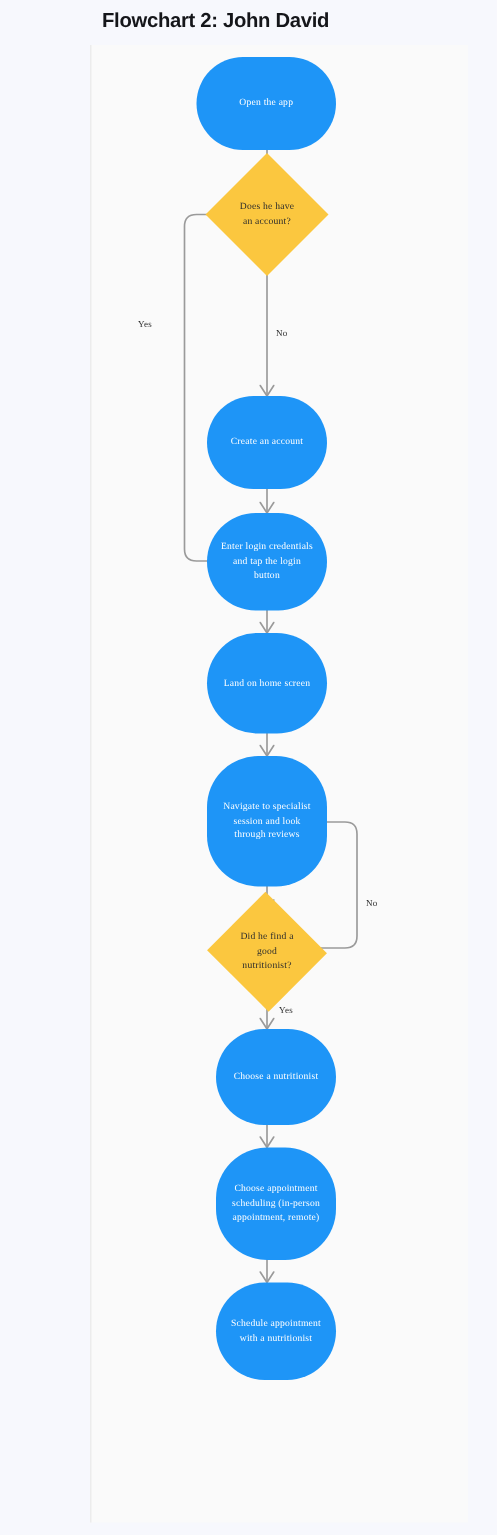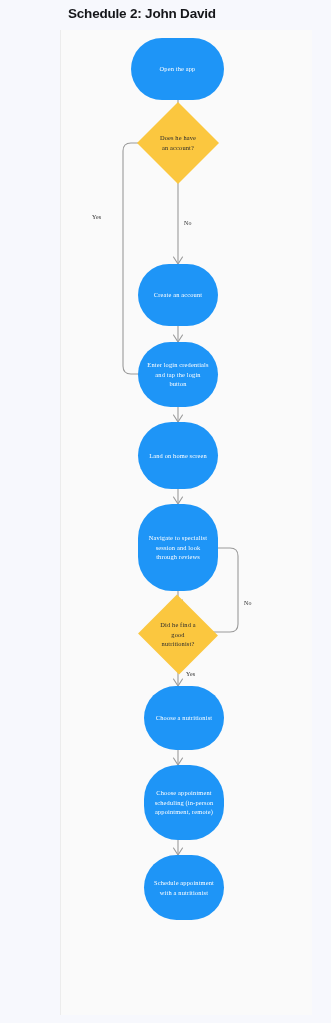--- a/index.html
+++ b/index.html
@@ -89,21 +89,21 @@
     font-family: "Liberation Serif", serif;
     font-size: 6px;
     color: #2f2f2f;
     letter-spacing: 0.2px;
     white-space: nowrap;
   }
 </style>
 </head>
 <body>
 
-<div id="page-title">Schedule 2: John David</div>
+<div id="page-title">Flowchart 2: John David</div>
 
 <div id="canvas">
 
   <svg id="edges" viewBox="0 0 251 985" xmlns="http://www.w3.org/2000/svg">
     <g fill="none" stroke="#9a9a9a" stroke-width="1.1" stroke-linecap="round" stroke-linejoin="round">
 
       <path d="M117,70 L117,83"></path>
       <path d="M112.5,78.5 L117,84.5 L121.5,78.5"></path>
 
       <path d="M117,143 L117,233"></path>

